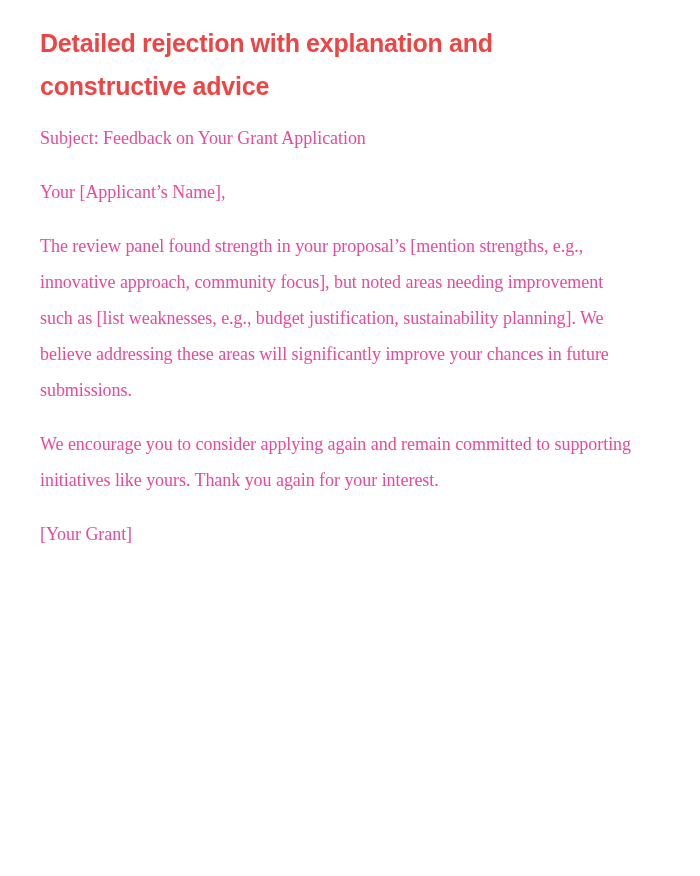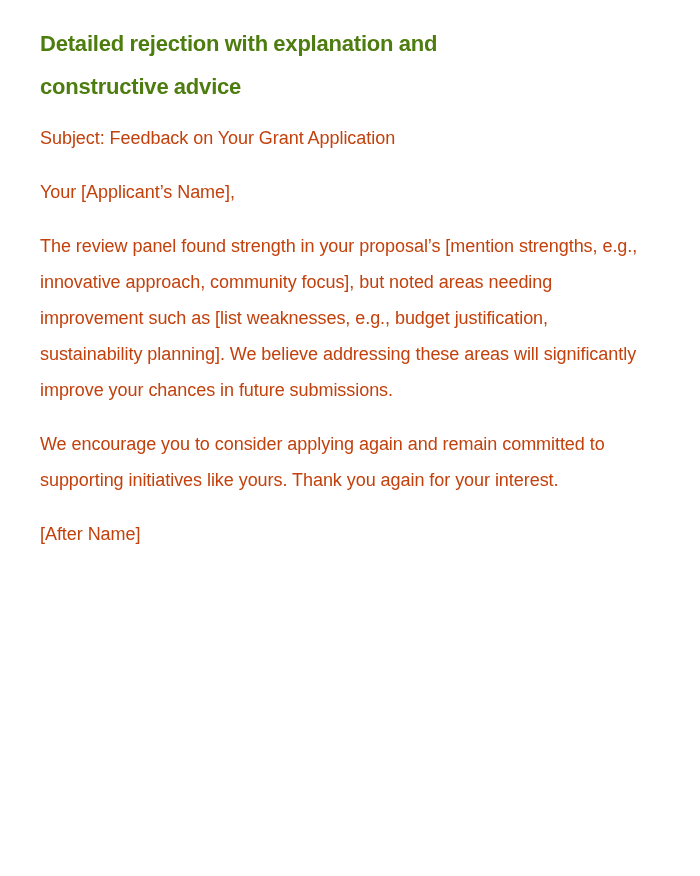--- a/index.html
+++ b/index.html
@@ -22,37 +22,37 @@
     width: 700px;
     min-height: 876px;
     padding: 22px 60px 20px 40px;
     background: #ffffff;
   }
 
   .article-title {
     margin: 0 0 12px 0;
     padding: 0;
     font-family: "Liberation Sans", sans-serif;
-    font-size: 22px;
+    font-size: 25px;
     line-height: 43px;
     font-weight: 700;
     letter-spacing: -0.2px;
-    color: #4d7c0f;
+    color: #ef4444;
     max-width: 520px;
     word-spacing: -0.5px;
   }
 
   .body-text p {
     margin: 0 0 18px 0;
     padding: 0;
-    font-family: Liberation Sans, sans-serif;
+    font-family: Liberation Serif, serif;
     font-size: 18px;
     line-height: 36px;
     font-weight: 400;
-    color: #c2410c;
+    color: #ec4899;
     letter-spacing: -0.05px;
     max-width: 602px;
   }
 
   .body-text p:last-child {
     margin-bottom: 0;
   }
 </style>
 </head>
 <body>
@@ -66,16 +66,16 @@
     <p>Subject: Feedback on Your Grant Application</p>
 
     <p>Your [Applicant’s Name],</p>
 
 
     <p>The review panel found strength in your proposal’s [mention strengths, e.g., innovative approach, community focus], but noted areas needing improvement such as [list weaknesses, e.g., budget justification, sustainability planning]. We believe addressing these areas will significantly improve your chances in future submissions.</p>
 
     <p>We encourage you to consider applying again and remain committed to supporting initiatives like yours. Thank you again for your interest.</p>
 
 
-    <p>[After Name]</p>
+    <p>[Your Grant]</p>
 
   </div>
 </div>
 
 </body></html>

